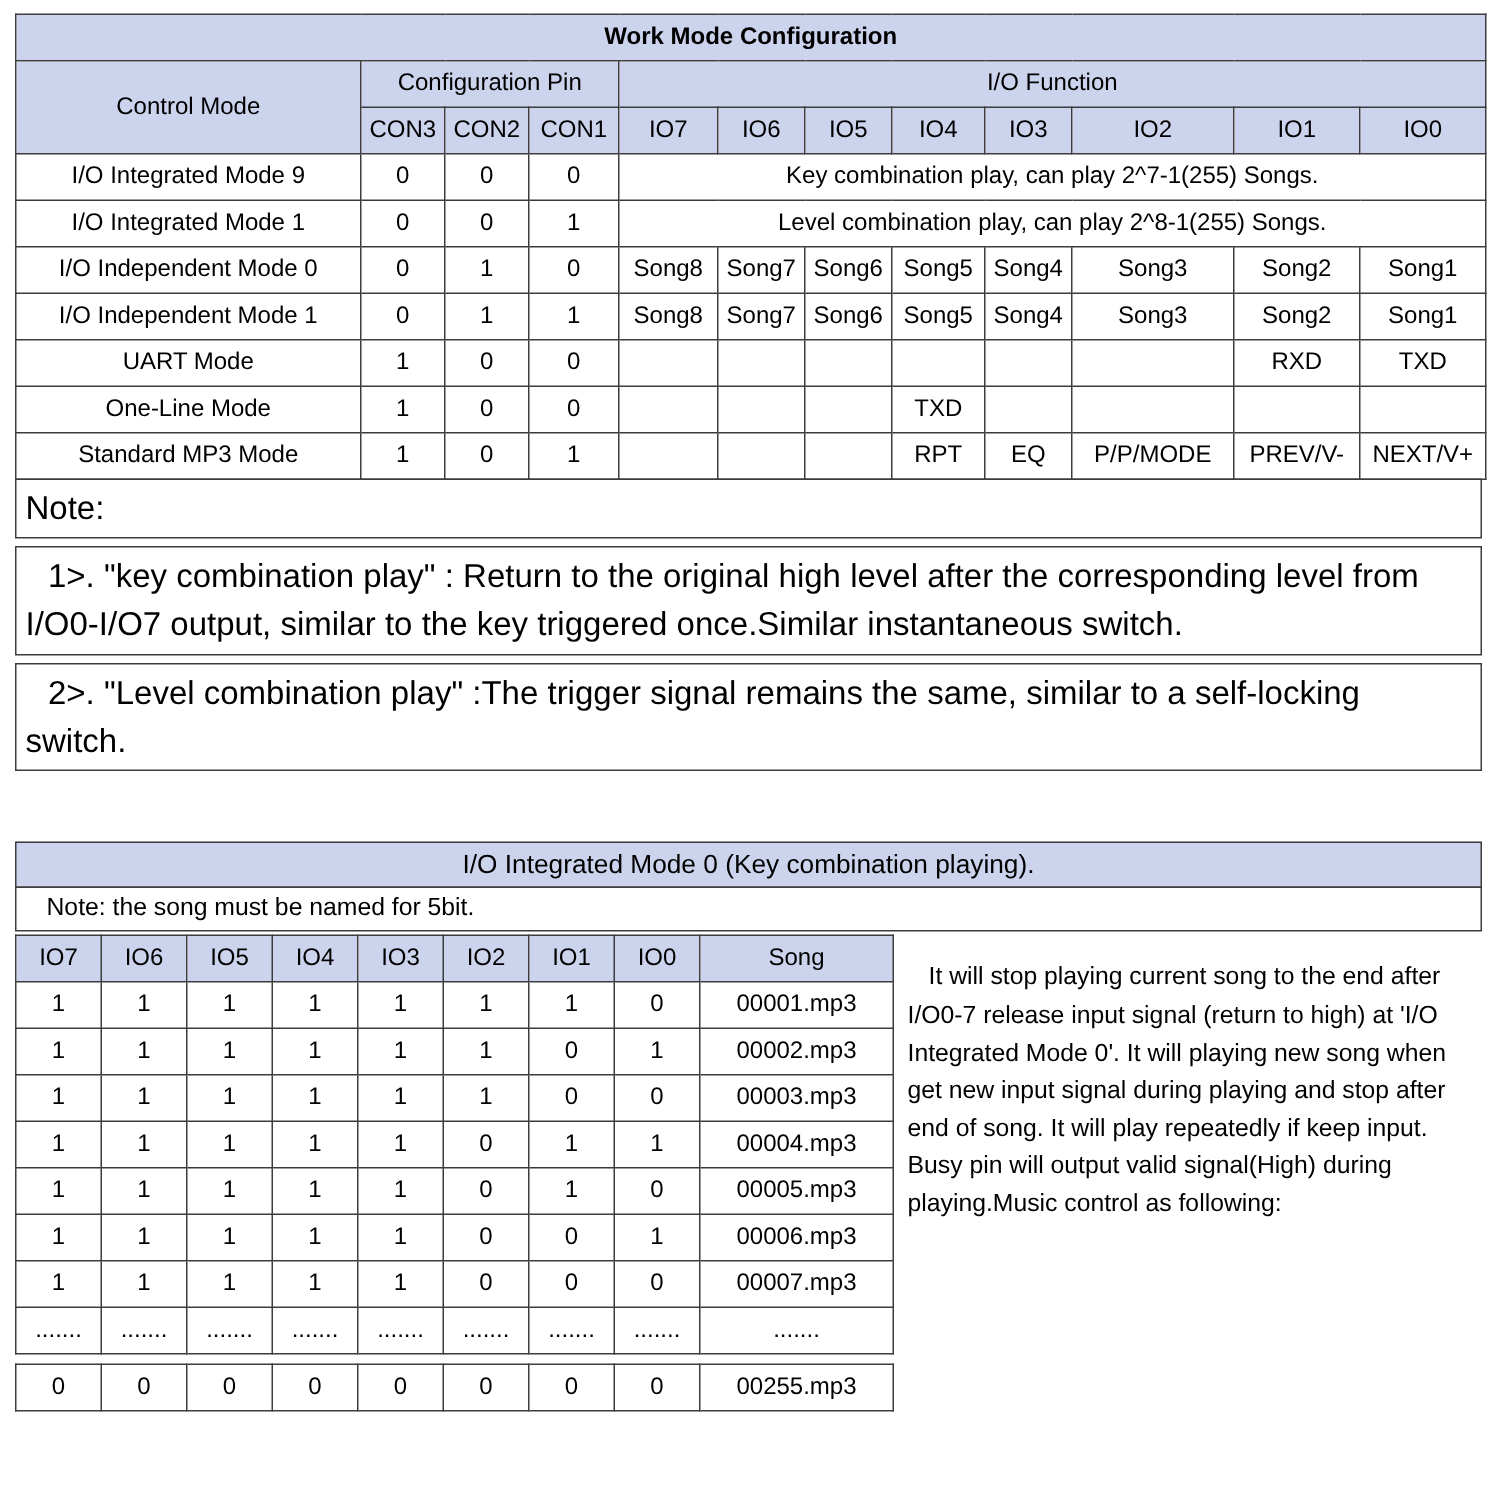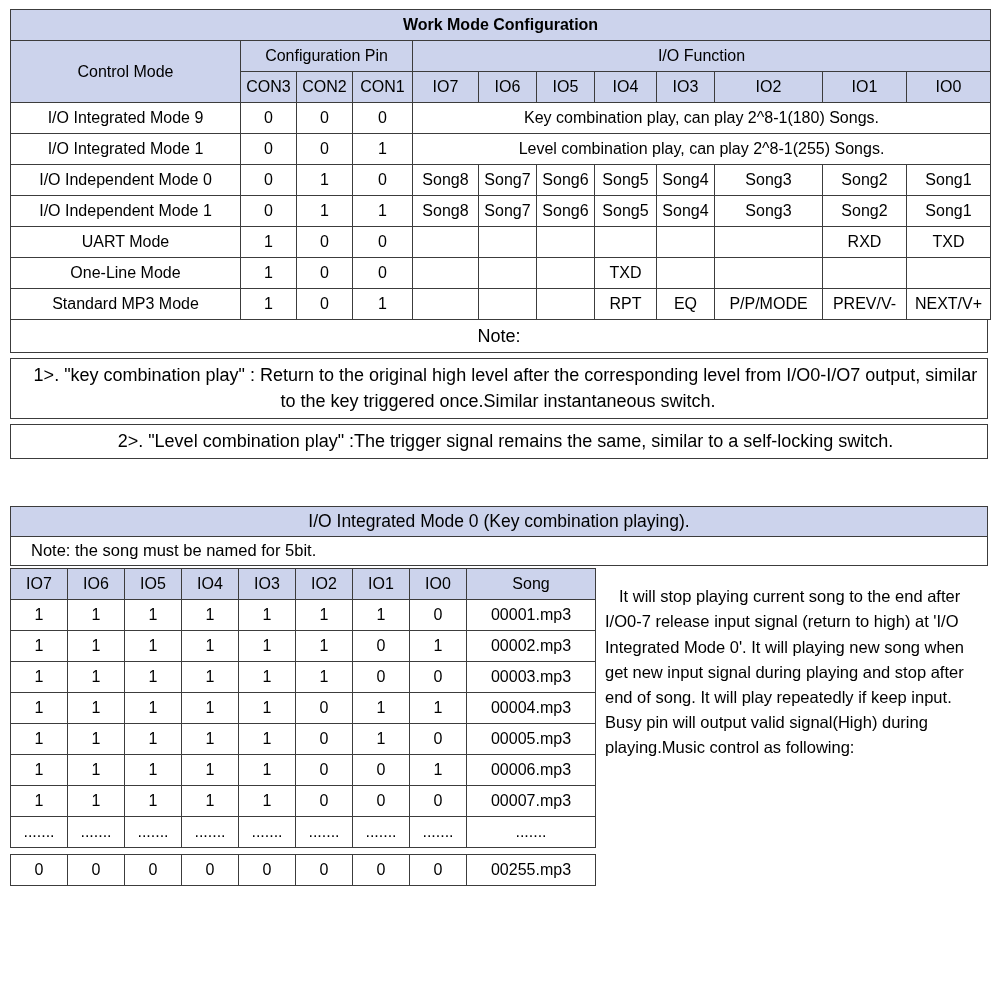--- a/index.html
+++ b/index.html
@@ -30,23 +30,23 @@
     font-weight: 700;
     font-size: 17.5px;
     height: 28px;
   }
   td.hdr { background: var(--header-bg, #ccd3ec); }
 
   .notes { margin-top: -1px; }
   .note-row {
     border: 1px solid var(--border, #3c3c3c);
     padding: 3px 8px 4px 6px;
-    font-size: 18px;
+    font-size: 22px;
     line-height: 1.45;
-    text-align: center;
+    text-align: left;
     margin-top: 5px;
   }
   .note-row.label { margin-top: 0; padding: 3px 6px; }
   .note-row.indent { text-indent: 15px; }
 
   .spacer { height: 47px; }
 
   .sec-title {
     border: 1px solid var(--border, #3c3c3c);
     background: var(--header-bg, #ccd3ec);
@@ -119,21 +119,21 @@
           <td class="hdr">IO1</td>
           <td class="hdr">IO0</td>
         </tr>
     </tbody>
     <tbody id="wm-body">
         <tr>
           <td>I/O Integrated Mode 9</td>
           <td>0</td>
           <td>0</td>
           <td>0</td>
-          <td colspan="8">Key combination play, can play 2^8-1(180) Songs.</td>
+          <td colspan="8">Key combination play, can play 2^7-1(255) Songs.</td>
         </tr>
         <tr>
           <td>I/O Integrated Mode 1</td>
           <td>0</td>
           <td>0</td>
           <td>1</td>
           <td colspan="8">Level combination play, can play 2^8-1(255) Songs.</td>
         </tr>
         <tr>
           <td>I/O Independent Mode 0</td>

